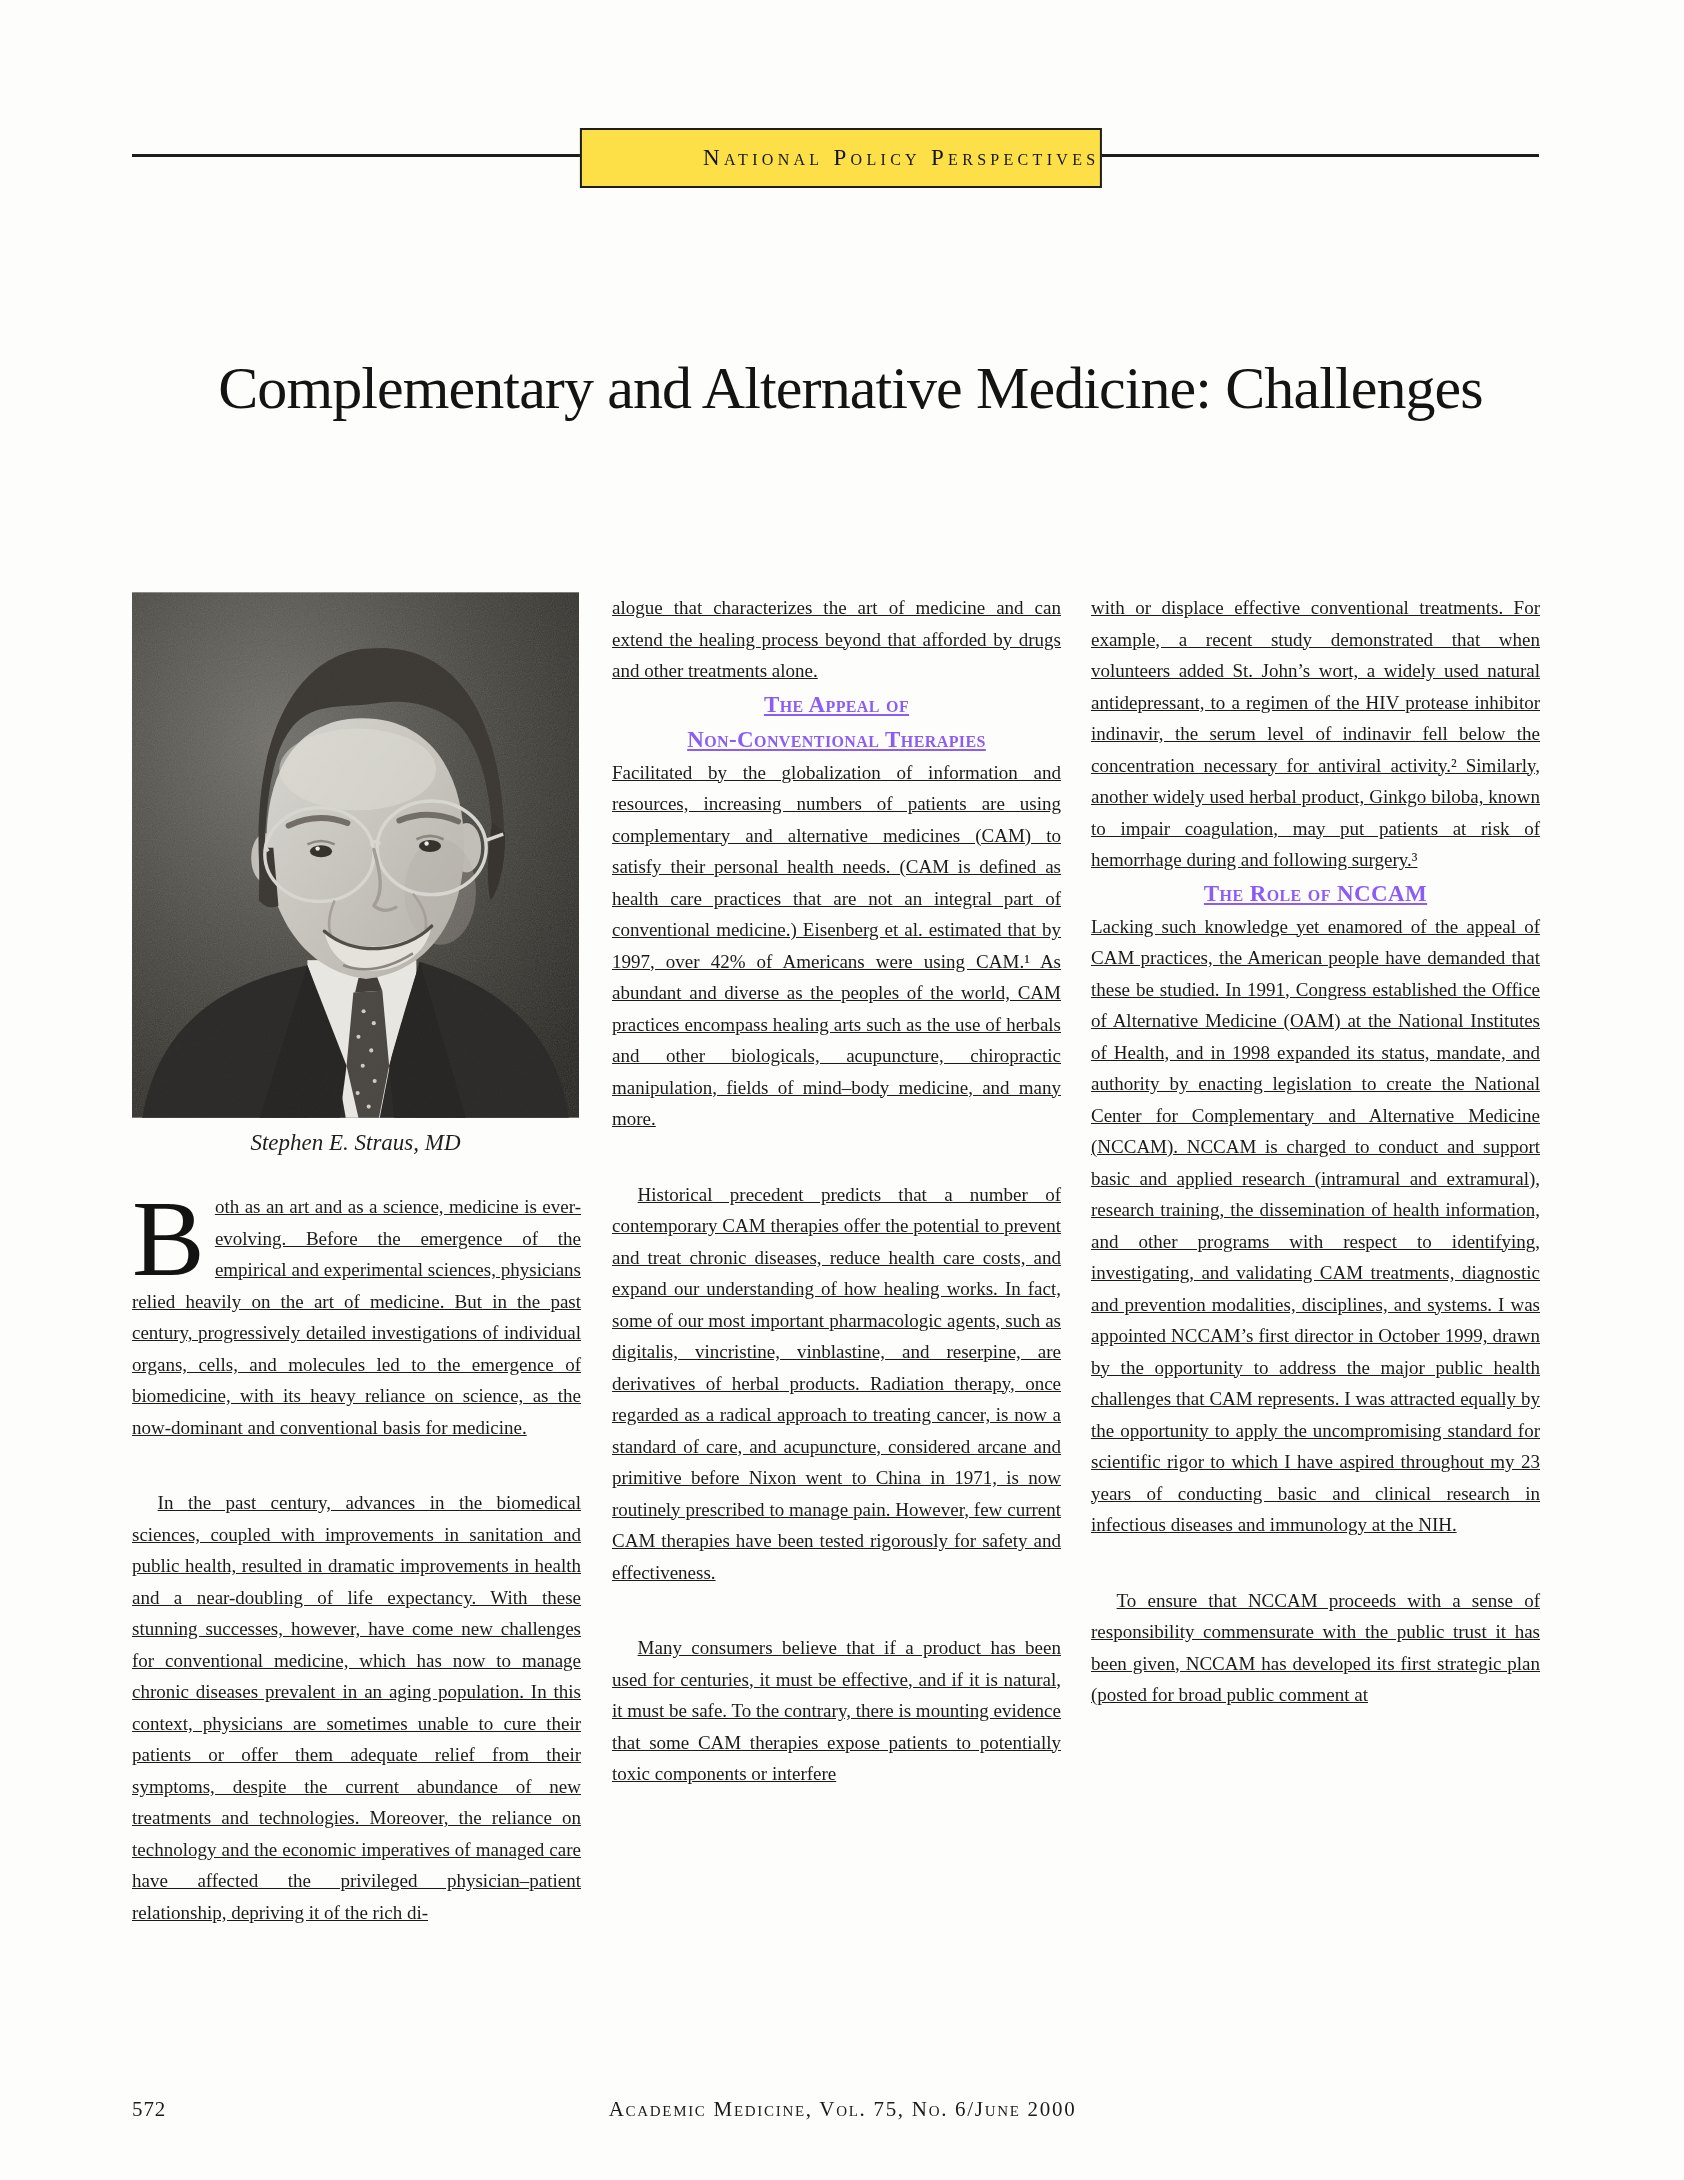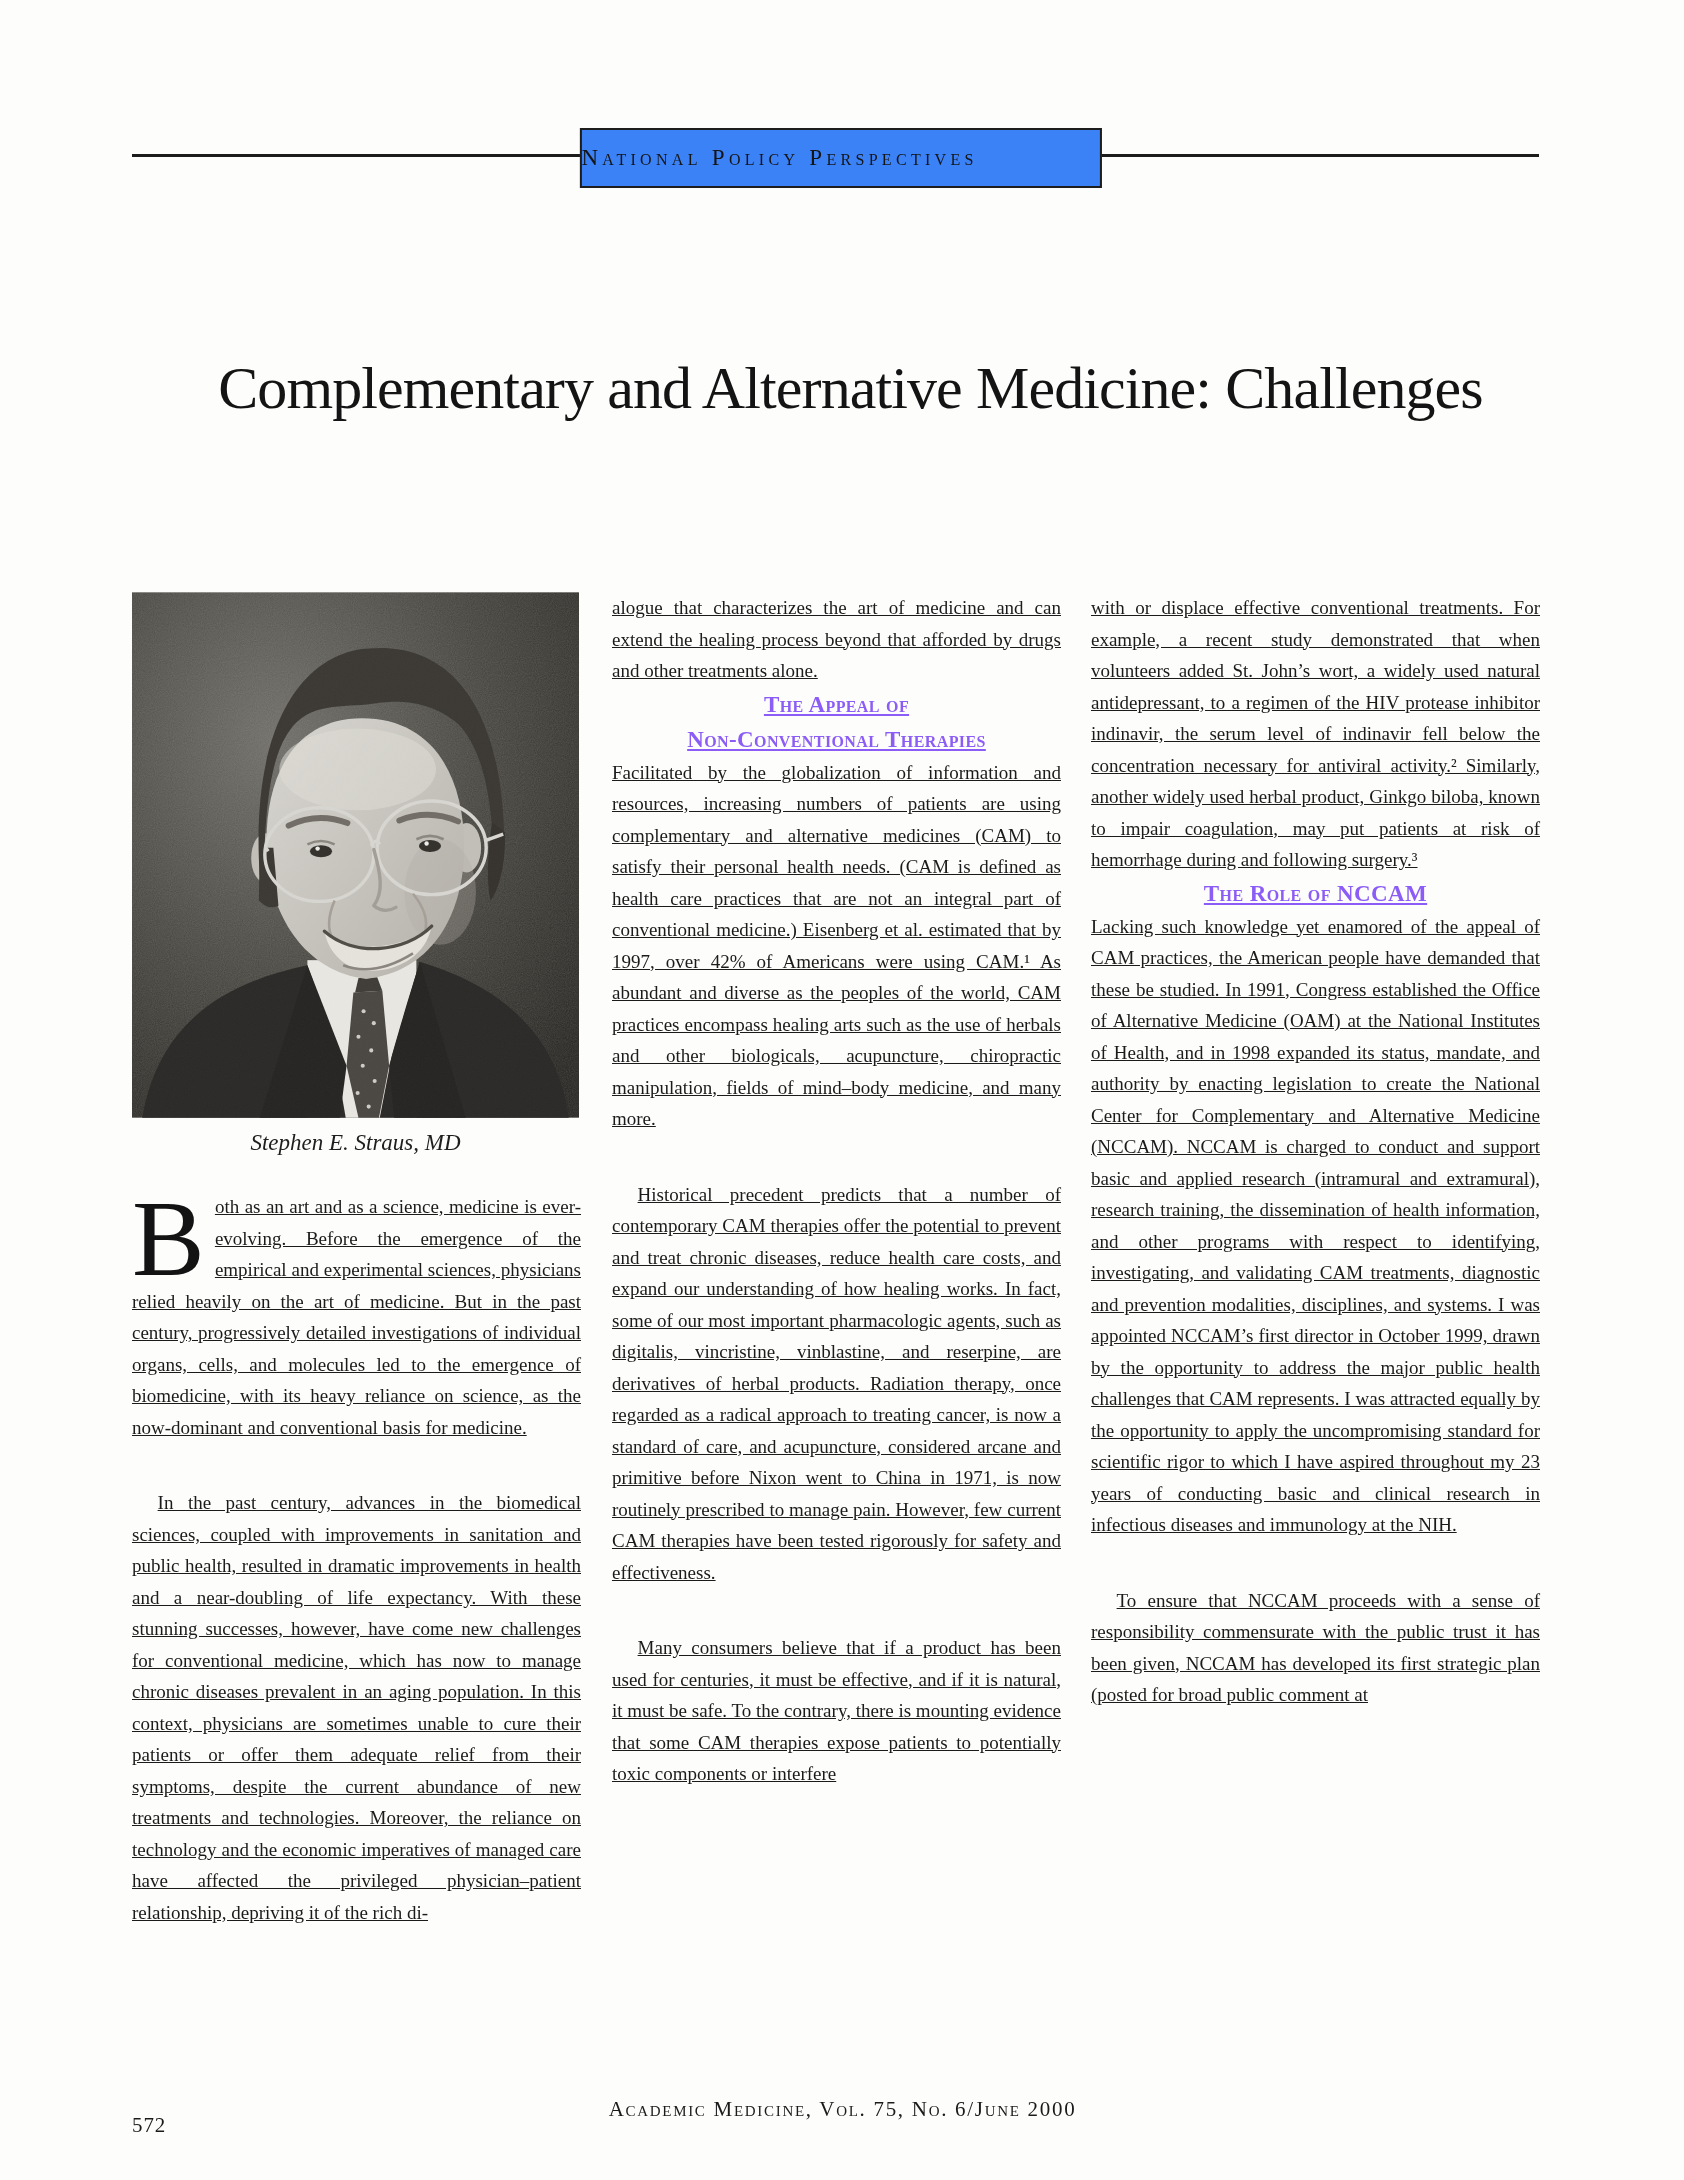--- a/index.html
+++ b/index.html
@@ -12,23 +12,23 @@
     overflow:hidden;
   }
   
   .banner-rule{
     position:absolute;left:132px;top:154px;width:1407px;height:3.4px;
     background:#1c1c1c;
   }
   .banner-box{
     position:absolute;left:50%;top:128px;transform:translateX(-50.4%);
     width:518px;height:56px;
-    background:#3b82f6;
+    background:#fde047;
     border:2.6px solid #1d1d1d;
-    display:flex;align-items:center;justify-content:flex-start;
+    display:flex;align-items:center;justify-content:flex-end;
   }
   .banner-box span{
     font-variant:small-caps;
     font-size:23px;letter-spacing:4.3px;color:#151515;
     white-space:nowrap;
   }
   
   .article-title{
     position:absolute;left:0;top:344px;width:100%;
     margin:8px;text-align:center;
@@ -67,21 +67,21 @@
     text-align:center;text-indent:0 !important;
     font-weight:700;font-variant:small-caps;
     font-size:23px;line-height:35px;letter-spacing:0.4px;
     color:#8b5cf6;
   }
   
   .footer{
     position:absolute;left:0;top:2097px;width:100%;height:34px;
     font-size:21px;
   }
-  .page-num{position:absolute;left:132px;top:16px;letter-spacing:0.9px;}
+  .page-num{position:absolute;left:132px;top:0;letter-spacing:0.9px;}
   .journal-line{
     position:absolute;left:0;top:0;width:100%;text-align:center;
     font-variant:small-caps;letter-spacing:1.7px;
   }
 </style>
 </head>
 <body>
 
 <div class="page">
 

